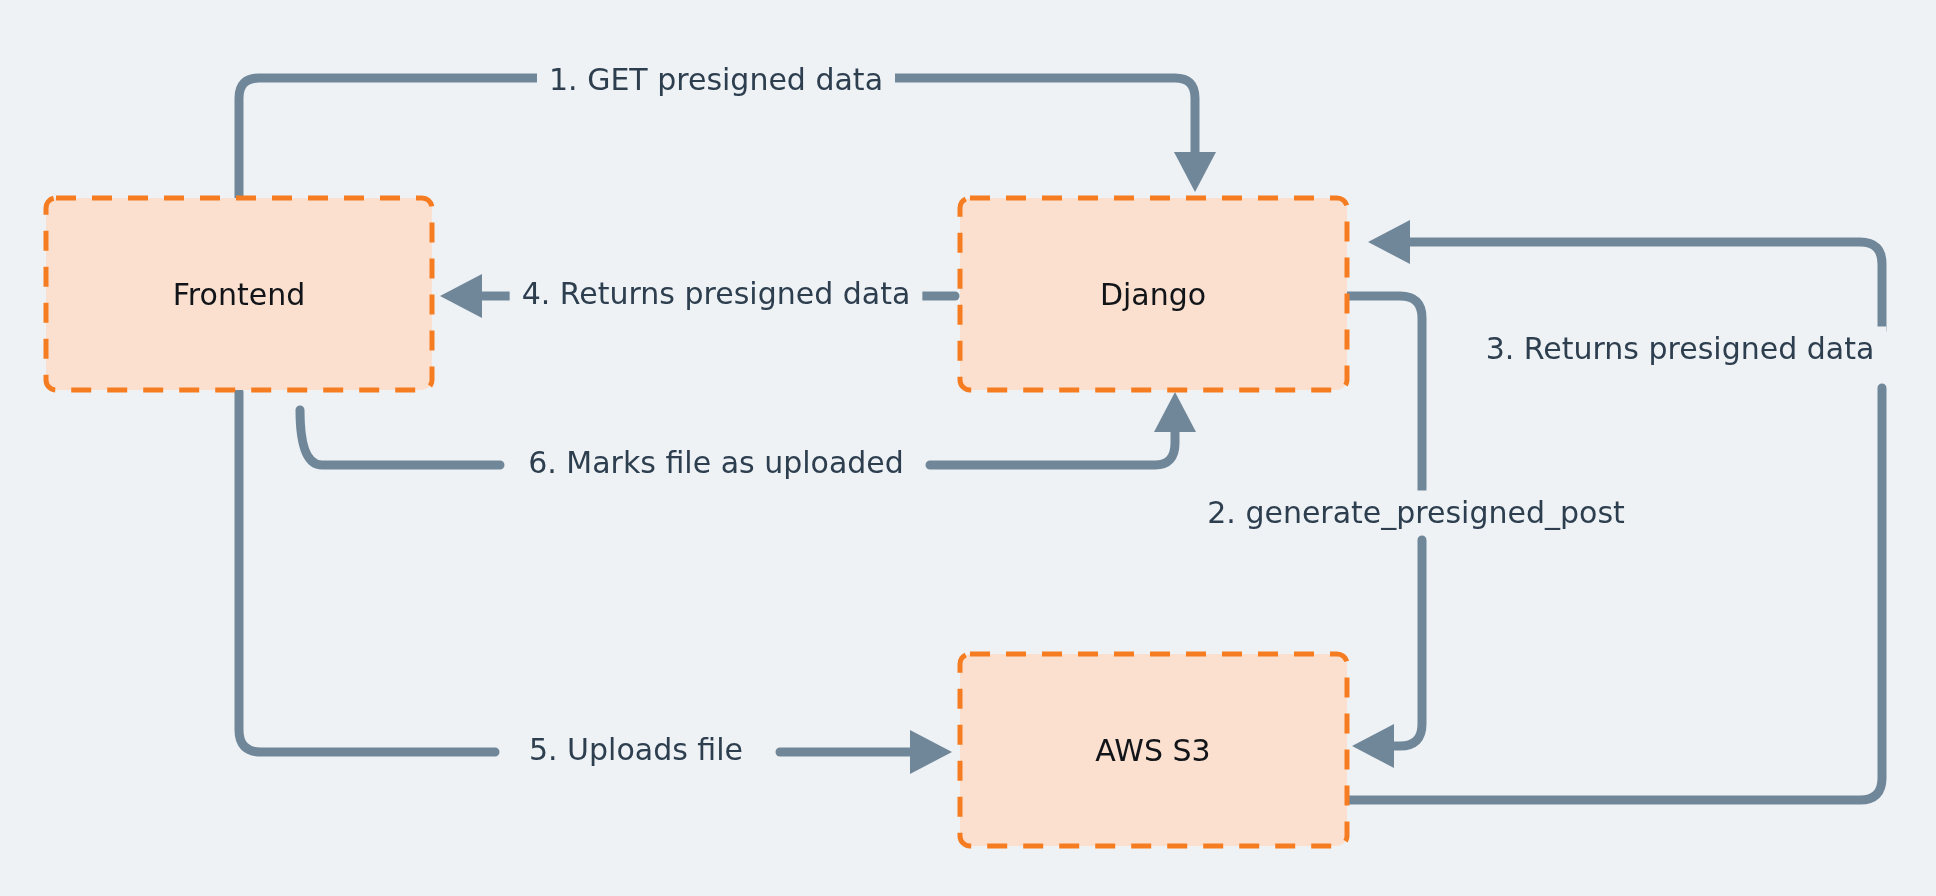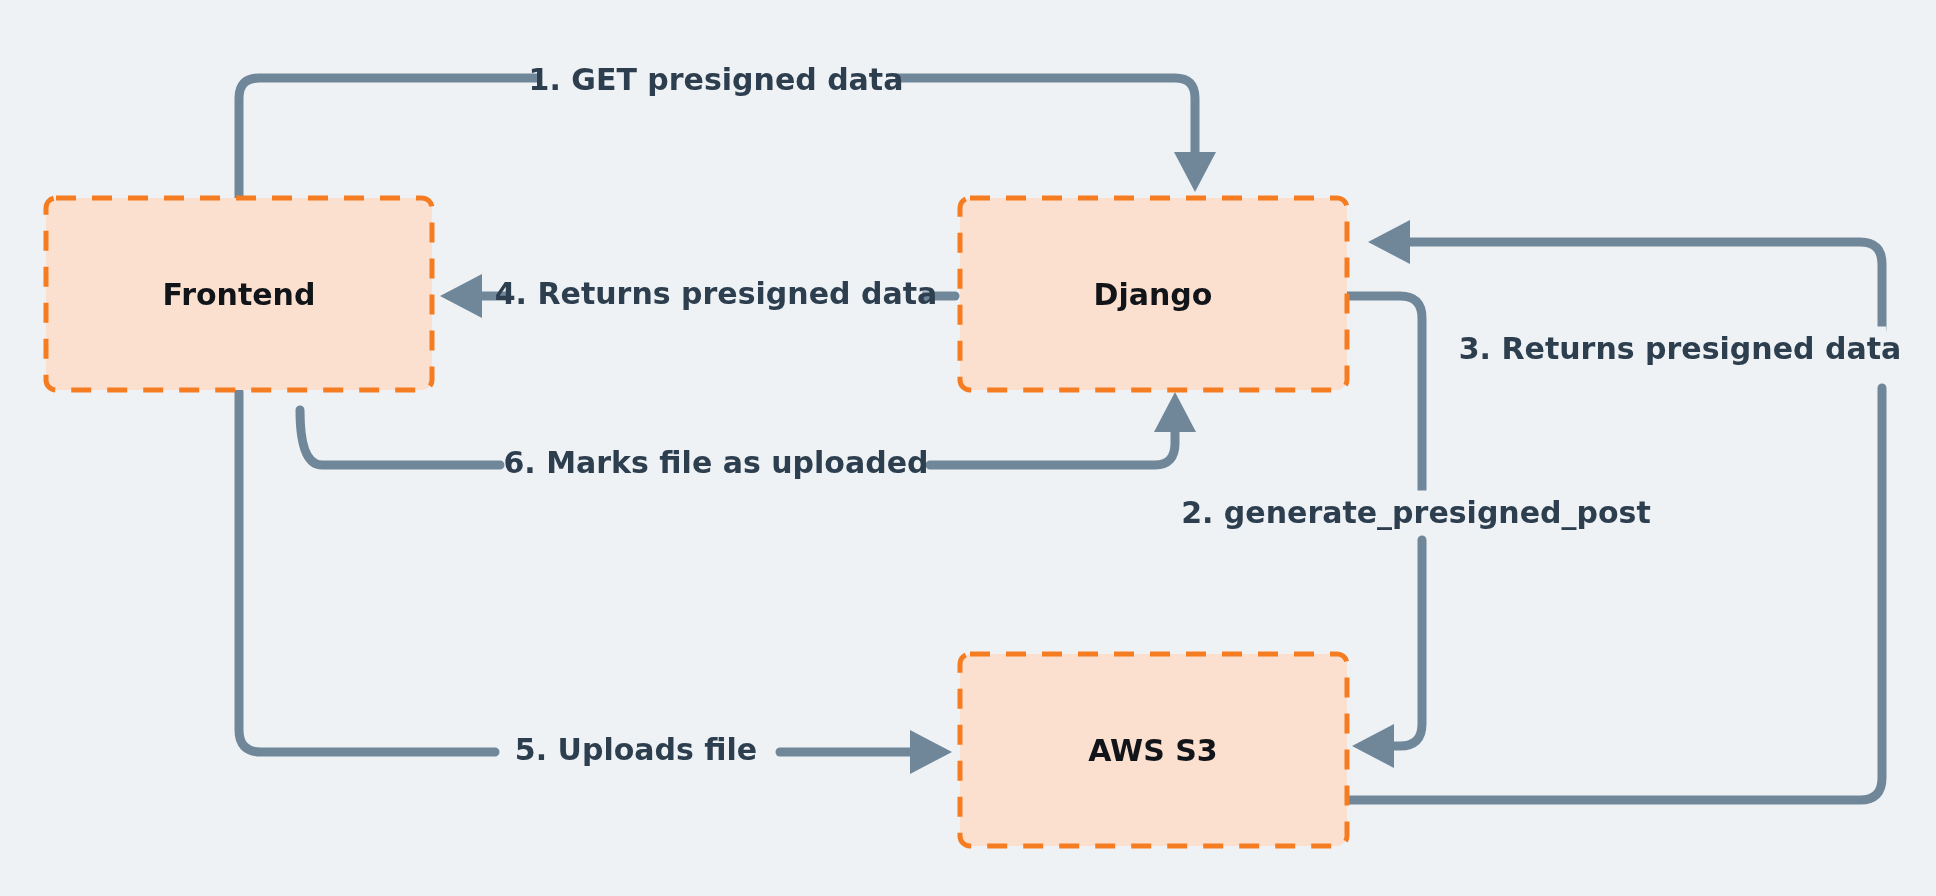--- a/index.html
+++ b/index.html
@@ -11,21 +11,20 @@
     width: 1936px;
     height: 896px;
     overflow: hidden;
     font-family: "DejaVu Sans", sans-serif;
   }
   #diagram-root {
     position: relative;
     width: 1936px;
     height: 896px;
     background: #eef2f5;
-    font-weight: bold;
   }
   svg#flow {
     position: absolute;
     left: 0;
     top: 0;
     width: 1936px;
     height: 896px;
     display: block;
   }
   .node-rect {

